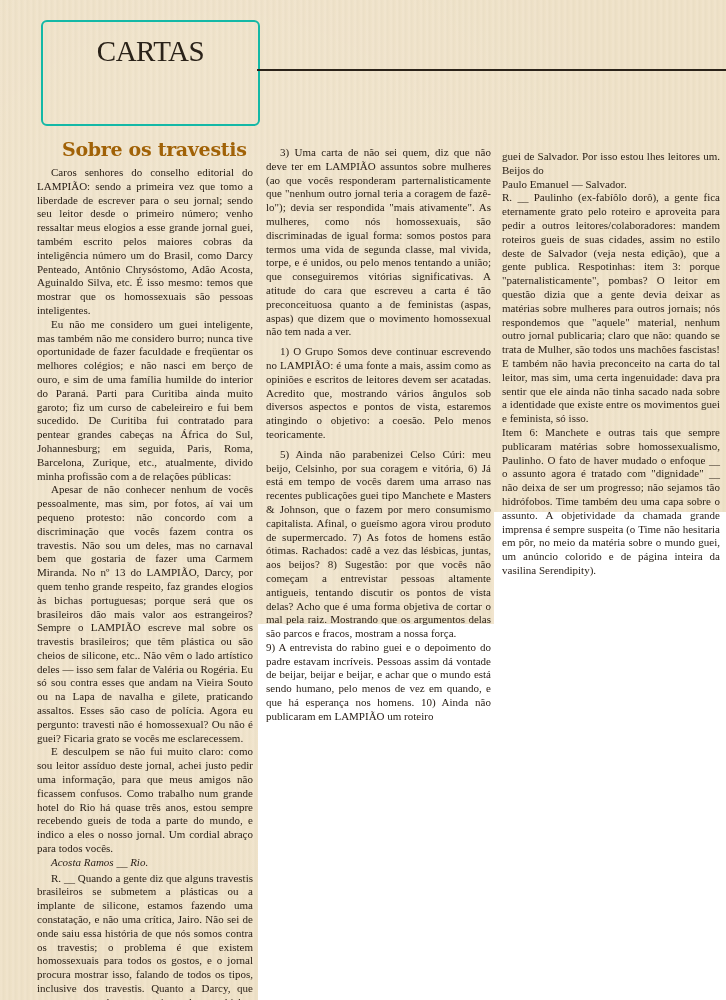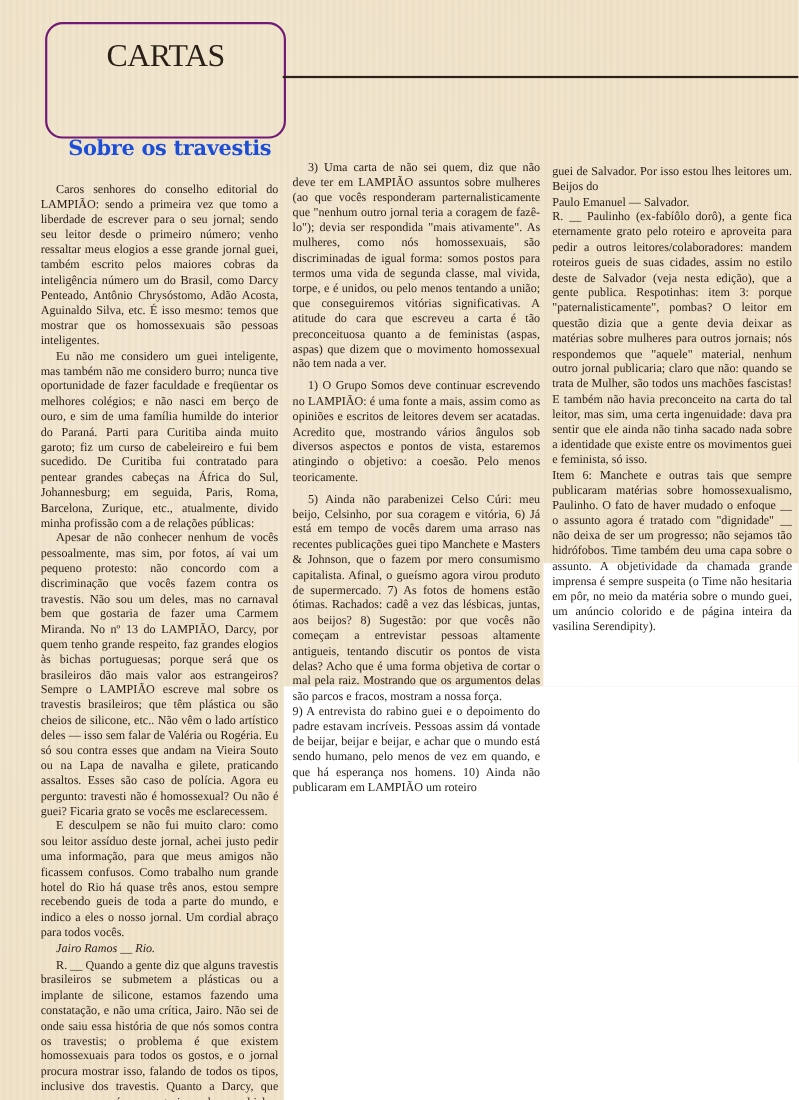--- a/index.html
+++ b/index.html
@@ -15,43 +15,43 @@
       background-image:
         repeating-linear-gradient(90deg, rgba(255,255,255,0.05) 0px, rgba(255,255,255,0.05) 2px, rgba(0,0,0,0.02) 3px, rgba(0,0,0,0) 6px),
         radial-gradient(ellipse at 30% 40%, rgba(255,255,255,0.15), rgba(0,0,0,0) 70%);
     }
     
     .cut-mid { position: absolute; left: 258px; top: 624px; width: 468px; height: 376px; background: #ffffff; }
     .cut-right { position: absolute; left: 494px; top: 512px; width: 232px; height: 112px; background: #ffffff; }
 
     .masthead-box {
       position: absolute; left: 41px; top: 20px; width: 215px; height: 102px;
-      border: 2px solid #701a75; border-radius: 16px;
+      border: 2px solid #14b8a6; border-radius: 6px;
     }
     .masthead-title {
       position: absolute; left: 0; top: 14px; width: 215px;
       text-align: center; font-family: "Liberation Serif", serif;
       font-size: 29px; line-height: 30px; color: #2a2219; letter-spacing: -0.5px;
     }
     .masthead-rule {
       position: absolute; left: 257px; top: 69px; width: 469px; height: 2px; background: #2a2219;
     }
 
     .col { position: absolute; font-family: "Liberation Serif", serif; font-size: 11px; line-height: 13.8px; color: #2b2118; text-align: justify; }
     .col p { margin: 0; }
     .col .indent { text-indent: 14px; }
     .col .gap { margin-top: 6px; }
     .col1 { left: 37px; top: 166px; width: 216px; }
     .col2 { left: 266px; top: 146px; width: 225px; }
     .col3 { left: 502px; top: 150px; width: 218px; }
 
     .article-title {
-      position: absolute; left: 62px; top: 124px; width: 190px;
+      position: absolute; left: 62px; top: 138px; width: 190px;
       font-family: "DejaVu Serif", serif; font-weight: bold; font-size: 19px;
-      color: #1d4ed8; letter-spacing: -0.3px;
+      color: #a16207; letter-spacing: -0.3px;
     }
     .italic { }
     .sig { font-style: italic; margin-top: 4px; text-indent: 14px; }
   </style>
 </head>
 <body>
 
 <div class="paper"></div>
 <div class="cut-mid"></div>
 <div class="cut-right"></div>
@@ -63,21 +63,21 @@
 </div>
 <div class="masthead-rule"></div>
 
 <div class="article-title">Sobre os travestis</div>
 
 <div class="col col1">
   <p class="indent">Caros senhores do conselho editorial do LAMPIÃO: sendo a primeira vez que tomo a liberdade de escrever para o seu jornal; sendo seu leitor desde o primeiro número; venho ressaltar meus elogios a esse grande jornal guei, também escrito pelos maiores cobras da inteligência número um do Brasil, como Darcy Penteado, Antônio Chrysóstomo, Adão Acosta, Aguinaldo Silva, etc. É isso mesmo: temos que mostrar que os homossexuais são pessoas inteligentes.</p>
   <p class="indent">Eu não me considero um guei inteligente, mas também não me considero burro; nunca tive oportunidade de fazer faculdade e freqüentar os melhores colégios; e não nasci em berço de ouro, e sim de uma família humilde do interior do Paraná. Parti para Curitiba ainda muito garoto; fiz um curso de cabeleireiro e fui bem sucedido. De Curitiba fui contratado para pentear grandes cabeças na África do Sul, Johannesburg; em seguida, Paris, Roma, Barcelona, Zurique, etc., atualmente, divido minha profissão com a de relações públicas:</p>
   <p class="indent">Apesar de não conhecer nenhum de vocês pessoalmente, mas sim, por fotos, aí vai um pequeno protesto: não concordo com a discriminação que vocês fazem contra os travestis. Não sou um deles, mas no carnaval bem que gostaria de fazer uma Carmem Miranda. No nº 13 do LAMPIÃO, Darcy, por quem tenho grande respeito, faz grandes elogios às bichas portuguesas; porque será que os brasileiros dão mais valor aos estrangeiros? Sempre o LAMPIÃO escreve mal sobre os travestis brasileiros; que têm plástica ou são cheios de silicone, etc.. Não vêm o lado artístico deles — isso sem falar de Valéria ou Rogéria. Eu só sou contra esses que andam na Vieira Souto ou na Lapa de navalha e gilete, praticando assaltos. Esses são caso de polícia. Agora eu pergunto: travesti não é homossexual? Ou não é guei? Ficaria grato se vocês me esclarecessem.</p>
   <p class="indent">E desculpem se não fui muito claro: como sou leitor assíduo deste jornal, achei justo pedir uma informação, para que meus amigos não ficassem confusos. Como trabalho num grande hotel do Rio há quase três anos, estou sempre recebendo gueis de toda a parte do mundo, e indico a eles o nosso jornal. Um cordial abraço para todos vocês.</p>
-  <p class="sig">Jairo Ramos __ Rio.</p>
+  <p class="sig">Acosta Ramos __ Rio.</p>
   <p class="indent italic" style="margin-top:2px;">R. __ Quando a gente diz que alguns travestis brasileiros se submetem a plásticas ou a implante de silicone, estamos fazendo uma constatação, e não uma crítica, Jairo. Não sei de onde saiu essa história de que nós somos contra os travestis; o problema é que existem homossexuais para todos os gostos, e o jornal procura mostrar isso, falando de todos os tipos, inclusive dos travestis. Quanto a Darcy, que escreveu no número anterior sobre as bichas portuguesas, você não deve esquecer que foi ele quem transformou Vera Abelha, um travesti brasileiro numa atriz, tornando-a estrela de sua peça encenada em São Paulo, "A Engrenagem do Meio." A questão, também, é que a gente acha que o simples fato de uma pessoa ser travesti não basta para transformá-la em notícia, dentro de um jornal guei. Mas quando houve motivo para isso, nós falamos de travestis com o devido destaque. Um exemplo: no nosso nº 10, o assunto mais importante da capa era Veruska, que sofria pressões do síndico, no prédio onde morava. Obrigado por divulgar LAMPIÃO no hotel onde você trabalha, tá?</p>
 </div>
 
 <div class="col col2">
   <p class="indent">3) Uma carta de não sei quem, diz que não deve ter em LAMPIÃO assuntos sobre mulheres (ao que vocês responderam parternalisticamente que "nenhum outro jornal teria a coragem de fazê-lo"); devia ser respondida "mais ativamente". As mulheres, como nós homossexuais, são discriminadas de igual forma: somos postos para termos uma vida de segunda classe, mal vivida, torpe, e é unidos, ou pelo menos tentando a união; que conseguiremos vitórias significativas. A atitude do cara que escreveu a carta é tão preconceituosa quanto a de feministas (aspas, aspas) que dizem que o movimento homossexual não tem nada a ver.</p>
   <p class="indent gap">1) O Grupo Somos deve continuar escrevendo no LAMPIÃO: é uma fonte a mais, assim como as opiniões e escritos de leitores devem ser acatadas. Acredito que, mostrando vários ângulos sob diversos aspectos e pontos de vista, estaremos atingindo o objetivo: a coesão. Pelo menos teoricamente.</p>
   <p class="indent gap">5) Ainda não parabenizei Celso Cúri: meu beijo, Celsinho, por sua coragem e vitória, 6) Já está em tempo de vocês darem uma arraso nas recentes publicações guei tipo Manchete e Masters &amp; Johnson, que o fazem por mero consumismo capitalista. Afinal, o gueísmo agora virou produto de supermercado. 7) As fotos de homens estão ótimas. Rachados: cadê a vez das lésbicas, juntas, aos beijos? 8) Sugestão: por que vocês não começam a entrevistar pessoas altamente antigueis, tentando discutir os pontos de vista delas? Acho que é uma forma objetiva de cortar o mal pela raiz. Mostrando que os argumentos delas são parcos e fracos, mostram a nossa força.</p>
   <p>9) A entrevista do rabino guei e o depoimento do padre estavam incríveis. Pessoas assim dá vontade de beijar, beijar e beijar, e achar que o mundo está sendo humano, pelo menos de vez em quando, e que há esperança nos homens. 10) Ainda não publicaram em LAMPIÃO um roteiro</p>
 </div>
 

